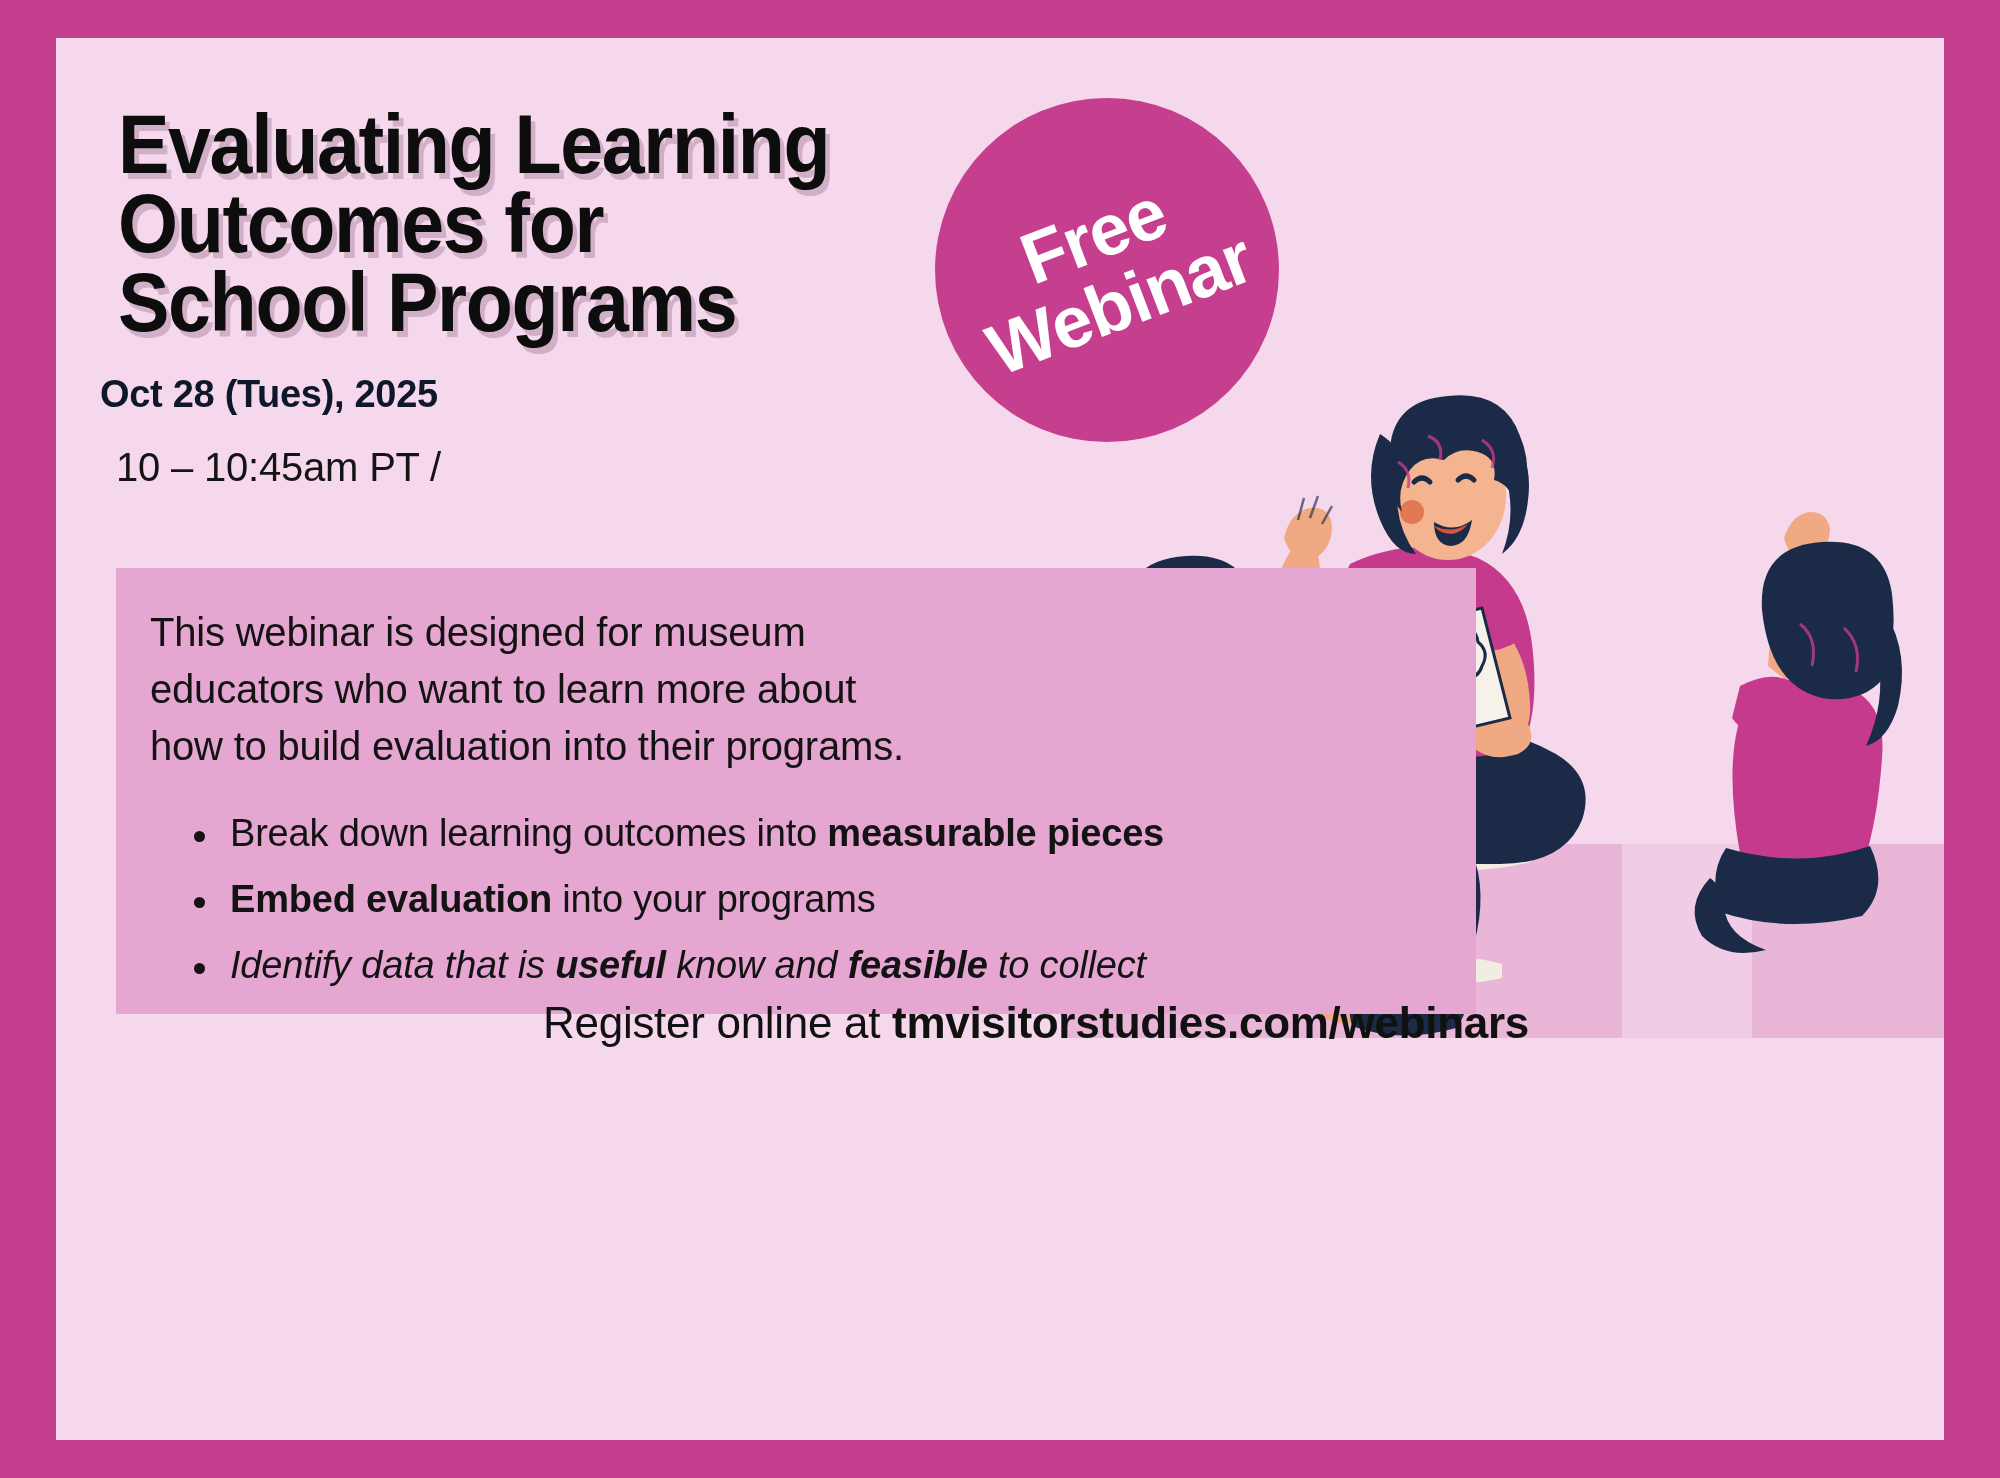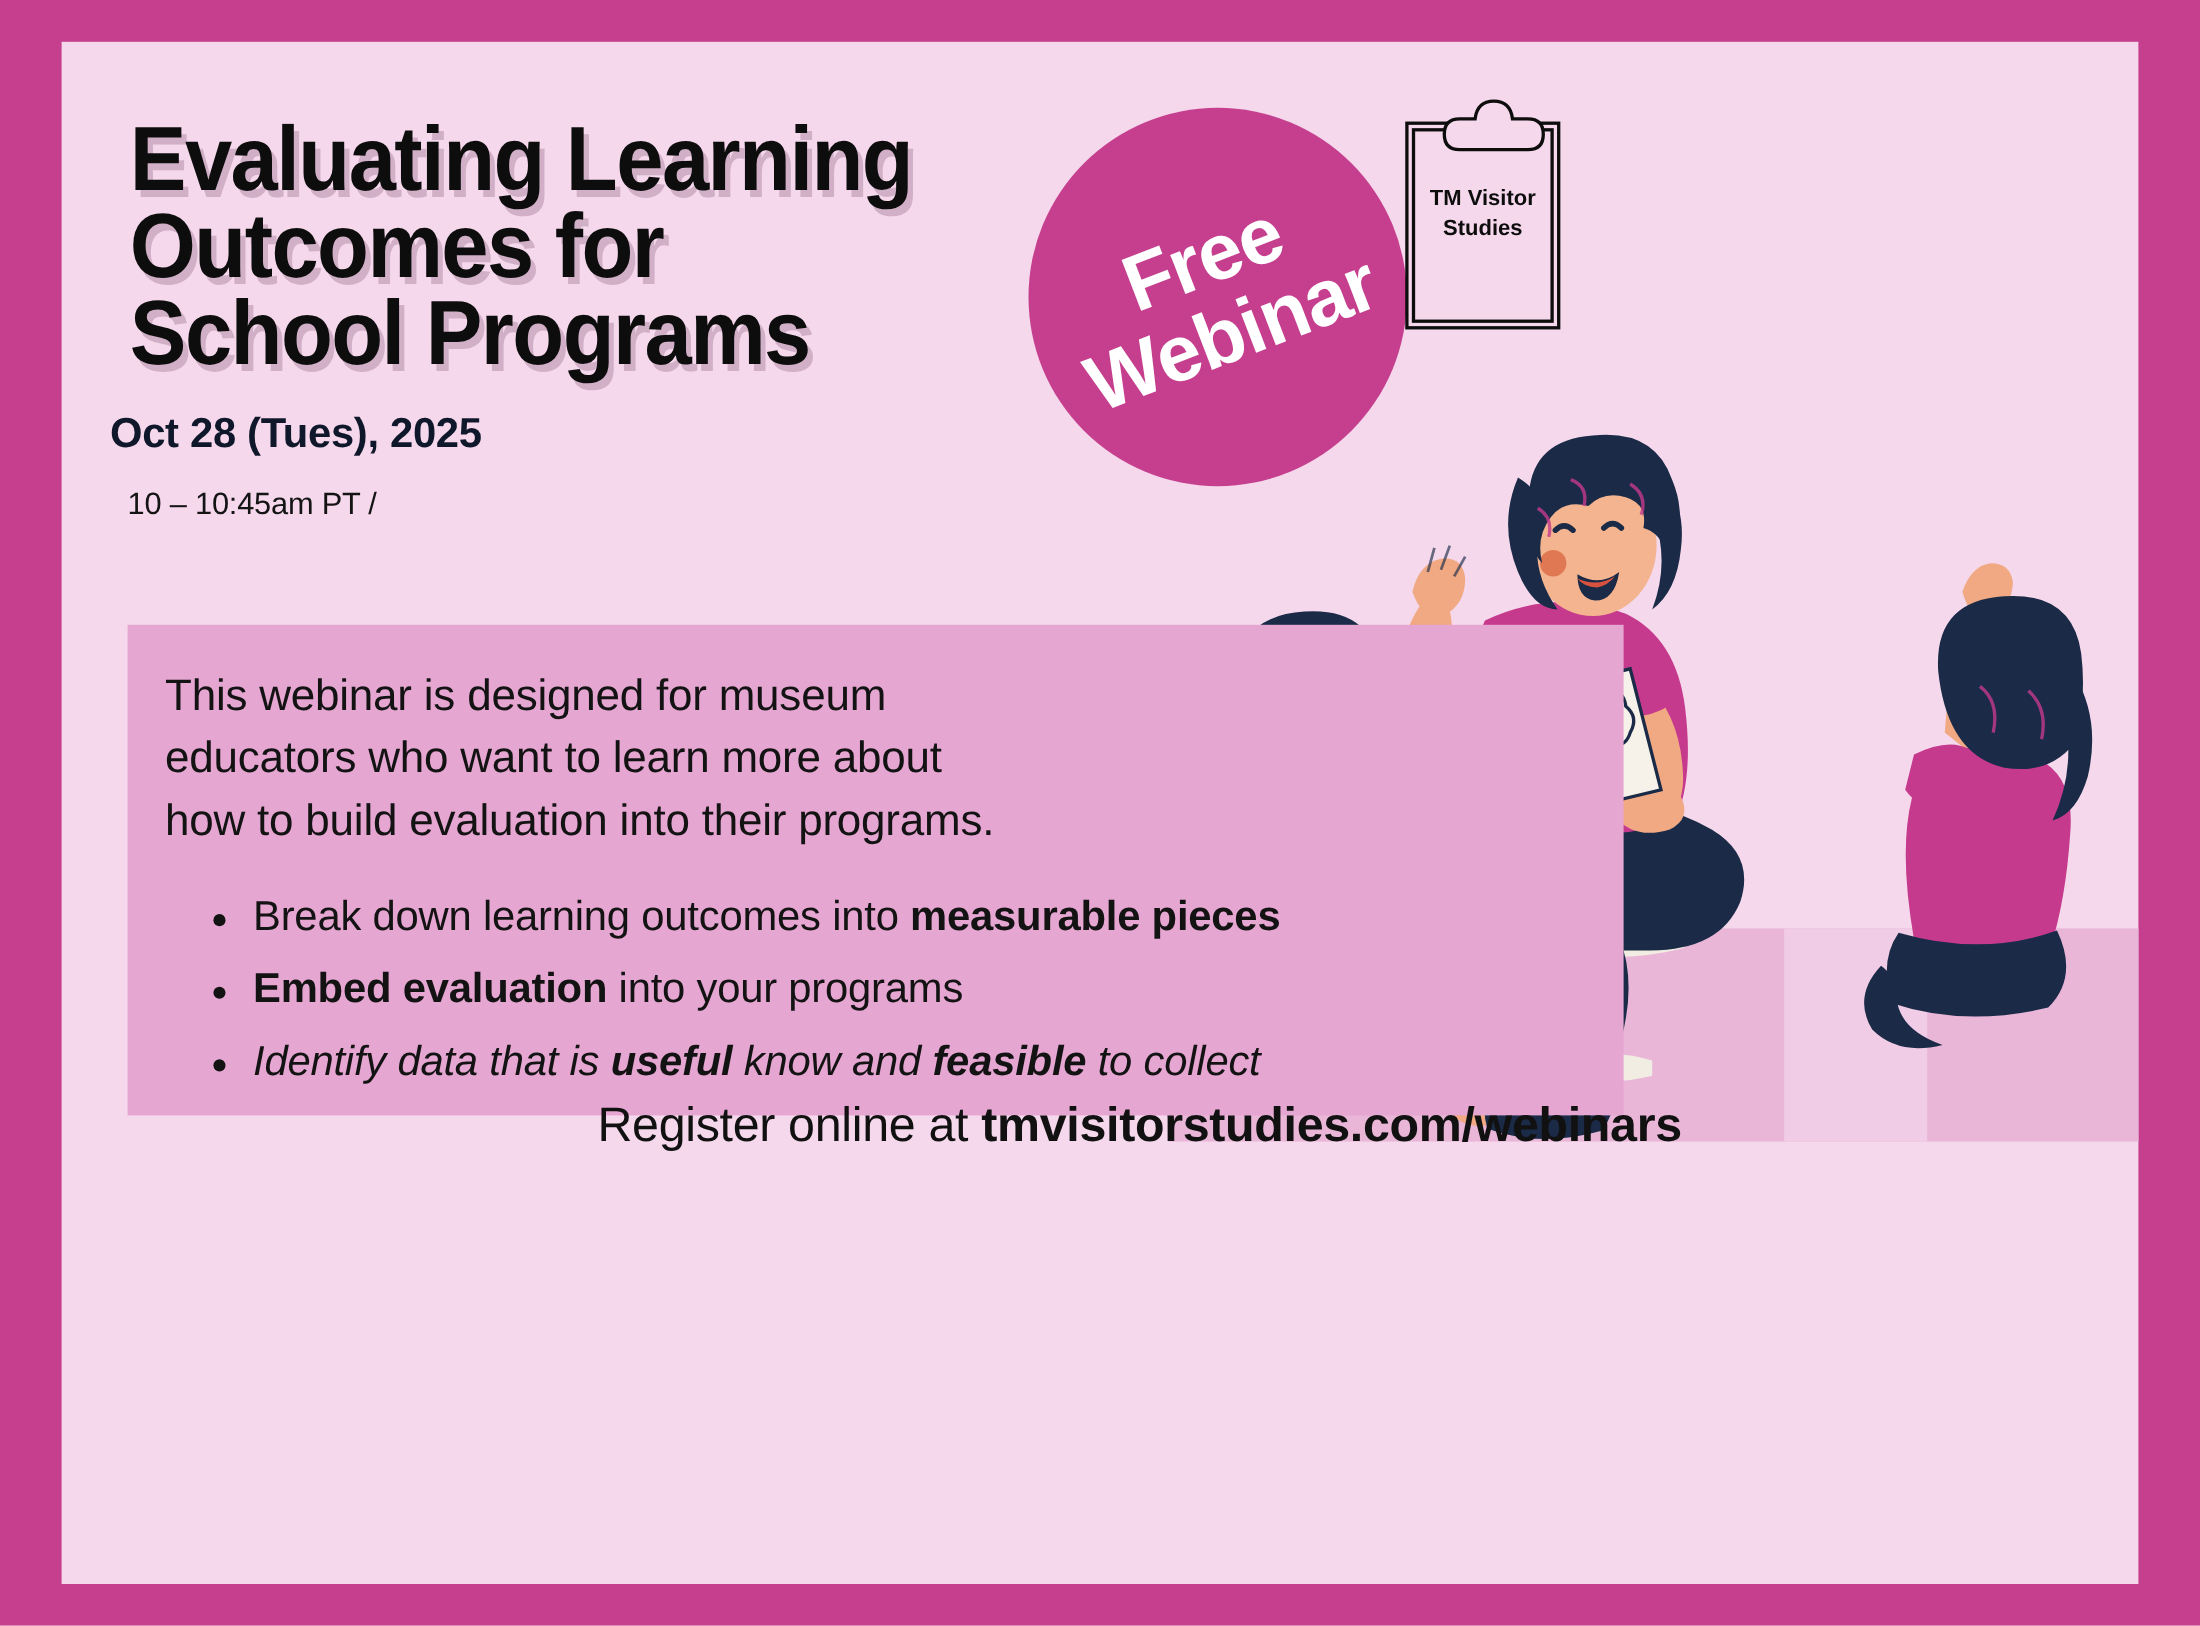--- a/index.html
+++ b/index.html
@@ -97,21 +97,21 @@
     top: 335px;
     font-size: 38px;
     font-weight: bold;
     color: #0f172a;
     letter-spacing: -0.3px;
   }
   .times {
     position: absolute;
     left: 60px;
     top: 400px;
-    font-size: 28px;
+    font-size: 40px;
     font-weight: 400;
     color: #141414;
     line-height: 1.45;
     letter-spacing: -0.2px;
   }
   .times span { display: block; }
 
   
   .descbox {
     position: absolute;
@@ -318,31 +318,20 @@
       <span class="tline">School Programs</span>
     </div>
 
     <div class="badge">
       <div class="badge-text">
         <span class="l1">Free</span>
         <span class="l2">Webinar</span>
       </div>
     </div>
 
-    <div class="logo">
-      <svg viewBox="0 0 150 215" xmlns="http://www.w3.org/2000/svg">
-        <g fill="none" stroke="#0d0d0d" stroke-width="3">
-          <rect x="6" y="26" width="138" height="186"></rect>
-          <rect x="12" y="32" width="126" height="174"></rect>
-          <path d="M40 36 q0 -14 14 -14 l14 0 q2 -16 17 -16 q15 0 17 16 l14 0 q14 0 14 14 q0 14 -14 14 l-62 0 q-14 0 -14 -14 z" fill="#F5D8EC"></path>
-        </g>
-        <text x="75" y="100" text-anchor="middle" font-family="'Liberation Sans', sans-serif" font-size="20" font-weight="bold" fill="#0d0d0d">TM Visitor</text>
-        <text x="75" y="128" text-anchor="middle" font-family="'Liberation Sans', sans-serif" font-size="20" font-weight="bold" fill="#0d0d0d">Studies</text>
-      </svg>
-    </div>
 
     <div class="date">Oct 28 (Tues), 2025</div>
 
     <div class="times">
       <span>10 – 10:45am PT /</span>
     </div>
 
     <div class="descbox">
       <div class="desc">
         <span>This webinar is designed for museum</span>

